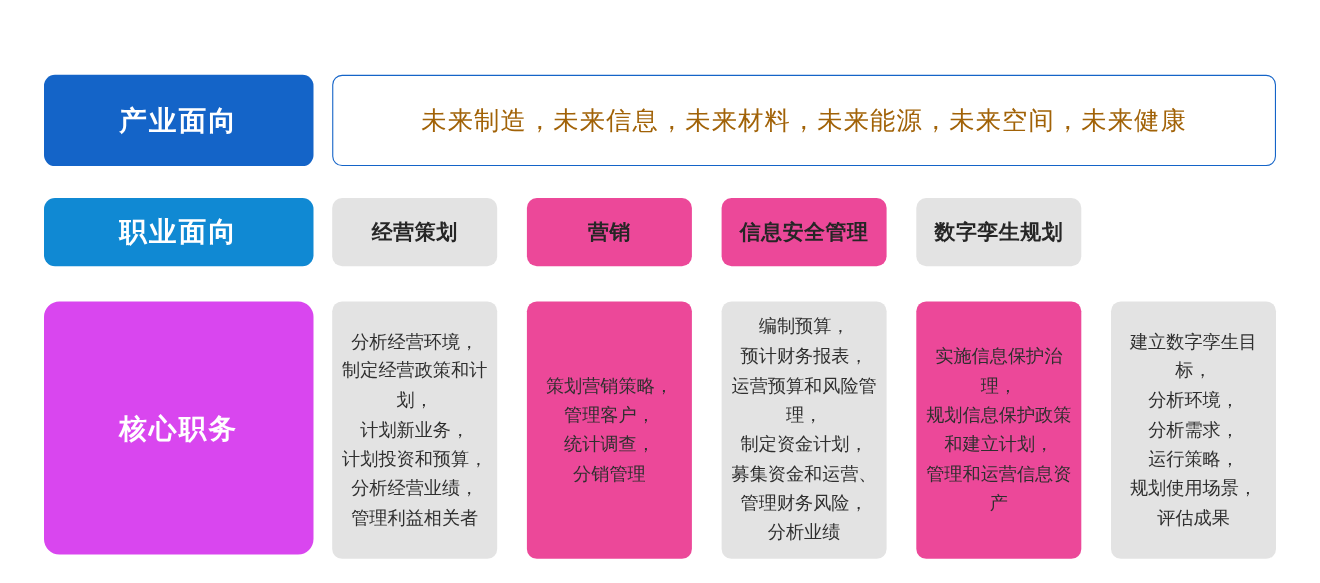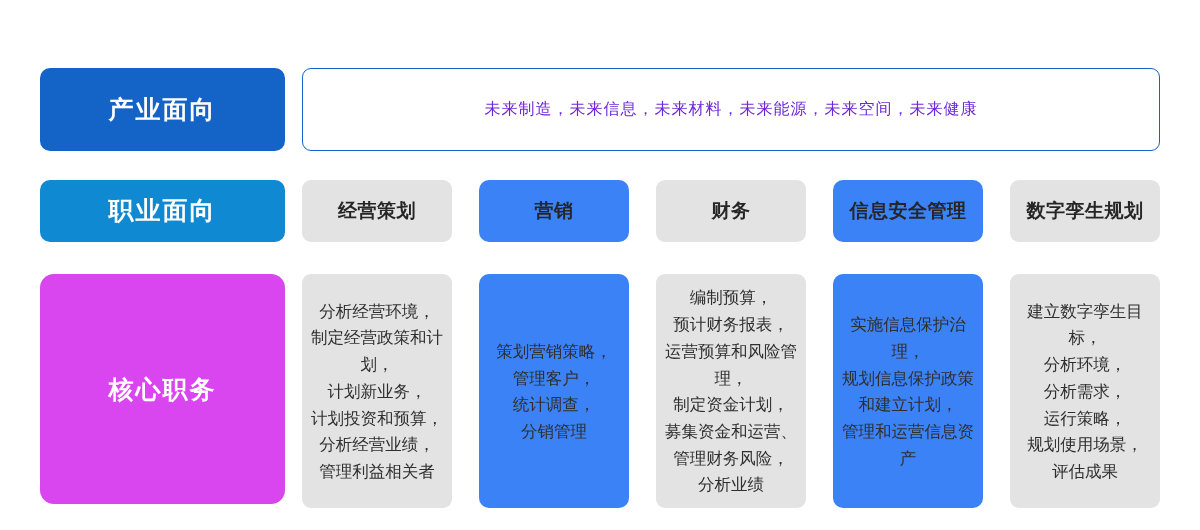--- a/index.html
+++ b/index.html
@@ -62,22 +62,22 @@
     border: 1.6px solid #1464c8;
     border-radius: 9px;
     background: #ffffff;
     display: flex;
     align-items: center;
     justify-content: center;
     box-sizing: border-box;
     padding: 0 18px;
   }
   .industry-text {
-    color: #6d28d9;
-    font-size: 16px;
+    color: #a16207;
+    font-size: 23px;
     font-weight: 500;
     letter-spacing: 1px;
     text-align: center;
     white-space: nowrap;
   }
 
   
   .cells {
     flex: 1 1 auto;
     display: grid;
@@ -108,21 +108,21 @@
   .duty-text {
     font-size: 16.5px;
     line-height: 1.62;
     color: #2f2f2f;
     text-align: center;
     white-space: pre-line;
   }
 
   
   .shade-a { background: #e3e3e3; }
-  .shade-b { background: #3b82f6; border-radius: 10px; }
+  .shade-b { background: #ec4899; }
 </style>
 </head>
 <body>
 
 <div class="board">
 
   <div class="row row-industry">
     <div class="label-pill label-industry">产业面向</div>
     <div class="gap-col"></div>
     <div class="industry-box">
@@ -131,21 +131,20 @@
   </div>
 
   <div class="row-spacer-1"></div>
 
   <div class="row row-job">
     <div class="label-pill label-job">职业面向</div>
     <div class="gap-col"></div>
     <div class="cells">
       <div class="job-cell shade-a">经营策划</div>
       <div class="job-cell shade-b">营销</div>
-      <div class="job-cell shade-a">财务</div>
       <div class="job-cell shade-b">信息安全管理</div>
       <div class="job-cell shade-a">数字孪生规划</div>
     </div>
   </div>
 
   <div class="row-spacer-2"></div>
 
   <div class="row row-duty">
     <div class="label-pill label-duty">核心职务</div>
     <div class="gap-col"></div>

